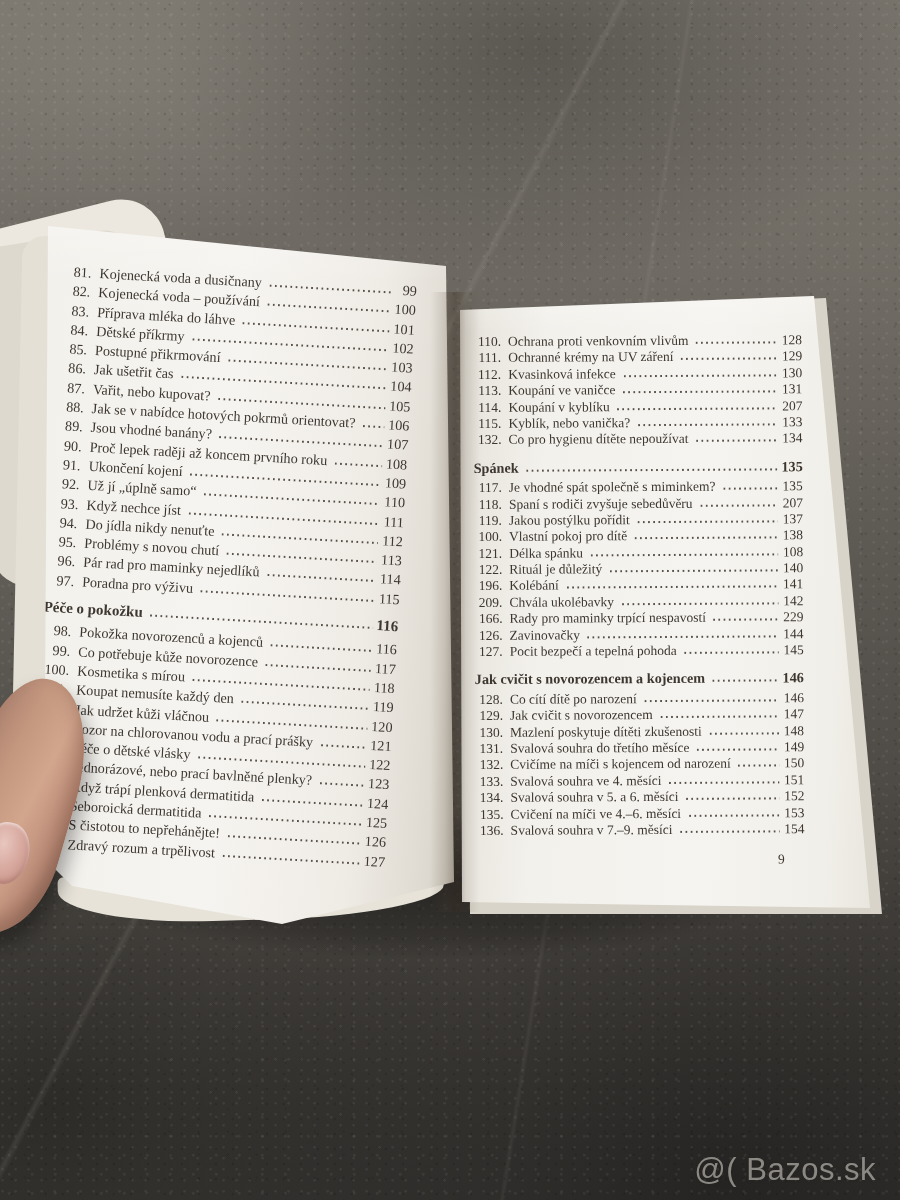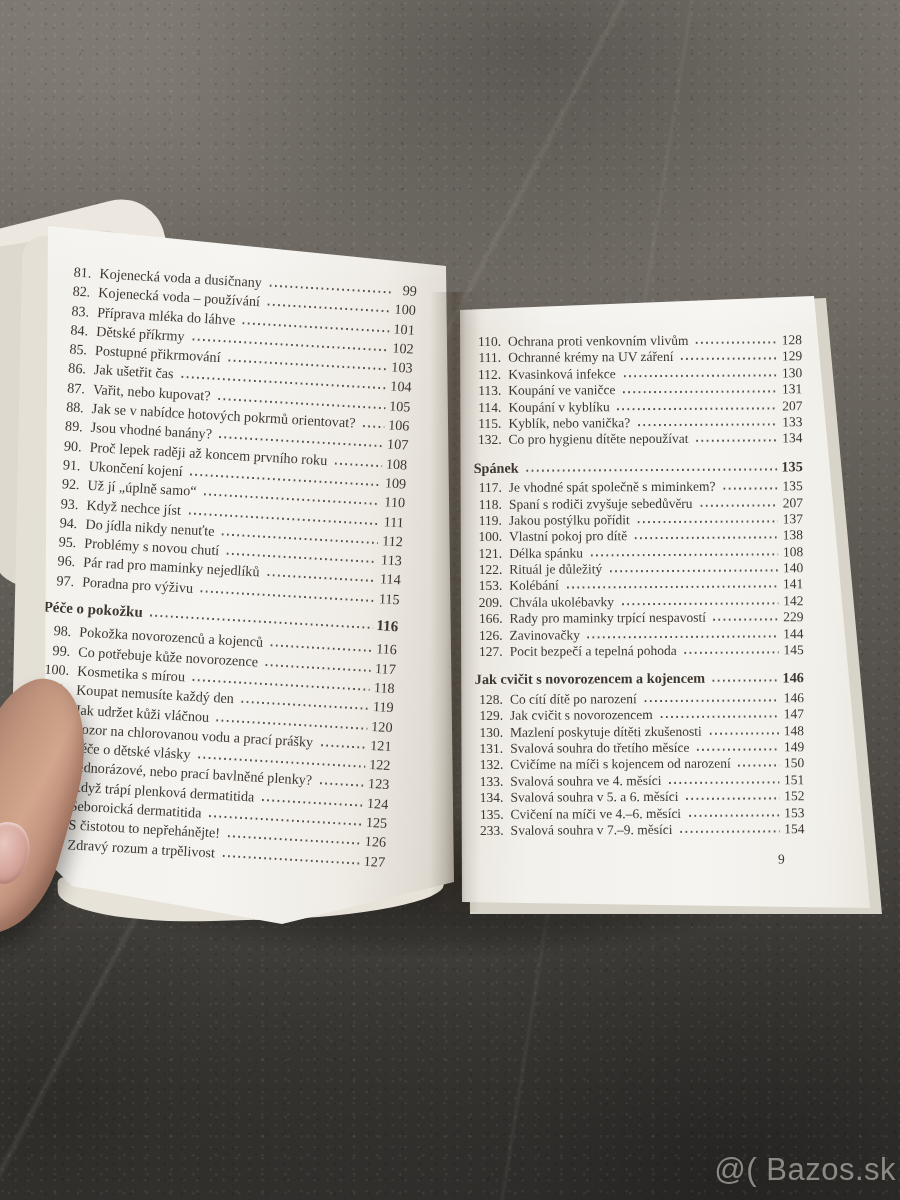--- a/index.html
+++ b/index.html
@@ -90,21 +90,21 @@
     background:linear-gradient(102deg,#a37a6a 0%,#c3967e 30%,#d2a58d 55%,#bd8d79 80%,#976f60 100%);
     box-shadow:inset -8px -10px 18px rgba(88,54,40,.35), 8px 12px 20px rgba(0,0,0,.35);
   }
   .nail{
     position:absolute;left:30px;top:148px;width:46px;height:62px;transform:rotate(-5deg);
     border-radius:46% 46% 50% 50%;
     background:radial-gradient(ellipse at 42% 35%, #e8c6be 0%, #d7a89e 48%, #bf8b80 100%);
     box-shadow:inset 0 2px 3px rgba(255,255,255,.55), inset 0 -3px 5px rgba(138,80,70,.4);
   }
   .watermark{
-    position:absolute;right:4px;bottom:12px;z-index:9;
+    position:absolute;right:24px;bottom:12px;z-index:9;
     font-family:"Liberation Sans","DejaVu Sans",sans-serif;
     font-size:31px;letter-spacing:.5px;color:rgba(213,210,203,.58);
     text-shadow:0 1px 2px rgba(38,36,33,.45);
   }
 </style>
 </head>
 <body>
 
 <div class="scene">
   <div class="book-shadow"></div>
@@ -195,21 +195,21 @@
     <span class="dots"></span>
     <span class="pg">108</span>
   </div>
           <div class="row">
     <span class="num">122.</span>
     <span class="title">Rituál je důležitý</span>
     <span class="dots"></span>
     <span class="pg">140</span>
   </div>
           <div class="row">
-    <span class="num">153.</span>
+    <span class="num">196.</span>
     <span class="title">Kolébání</span>
     <span class="dots"></span>
     <span class="pg">141</span>
   </div>
           <div class="row">
     <span class="num">209.</span>
     <span class="title">Chvála ukolébavky</span>
     <span class="dots"></span>
     <span class="pg">142</span>
   </div>
@@ -278,21 +278,21 @@
     <span class="dots"></span>
     <span class="pg">152</span>
   </div>
           <div class="row">
     <span class="num">135.</span>
     <span class="title">Cvičení na míči ve 4.–6. měsíci</span>
     <span class="dots"></span>
     <span class="pg">153</span>
   </div>
           <div class="row">
-    <span class="num">233.</span>
+    <span class="num">136.</span>
     <span class="title">Svalová souhra v 7.–9. měsíci</span>
     <span class="dots"></span>
     <span class="pg">154</span>
   </div>
         </div>
       <div class="footer footer-right">9</div>
     </div>
   </div>
 
   <div class="page left-page">

